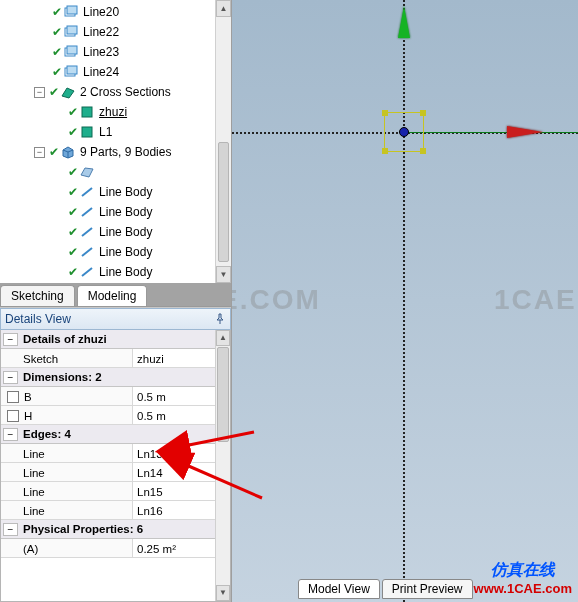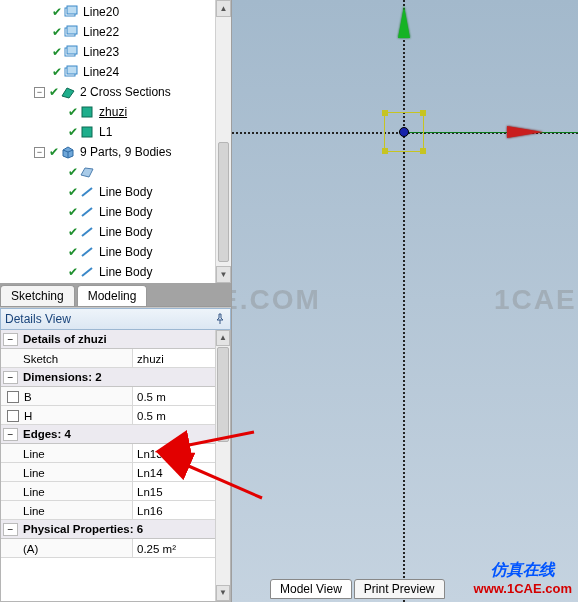--- a/index.html
+++ b/index.html
@@ -52,21 +52,21 @@
 .dot-h { position: absolute; left: 0; right: 0; height: 0; border-top: 2px dotted #222; }
 .dot-v { position: absolute; top: 0; bottom: 0; width: 0; border-left: 2px dotted #222; }
 .solid-h { position: absolute; height: 1px; background: #0a7a1a; }
 .origin-box { position: absolute; width: 40px; height: 40px; border: 1.5px solid #c6c422; }
 .origin-box .c { position: absolute; width: 6px; height: 6px; background: #c6c422; }
 .orig-dot { position: absolute; width: 10px; height: 10px; background: #1722aa; border-radius: 50%; border: 1px solid #000; }
 .arrow-up { position: absolute; width: 0; height: 0; border-left: 6px solid transparent; border-right: 6px solid transparent; border-bottom: 32px solid #16b324; filter: drop-shadow(0 0 1px #0a6a15); }
 .arrow-rt { position: absolute; width: 0; height: 0; border-top: 6px solid transparent; border-bottom: 6px solid transparent; border-left: 36px solid #c91e1e; filter: drop-shadow(0 0 1px #6a0a0a); }
 
 
-.btabs { position: absolute; left: 38px; bottom: 3px; display: flex; }
+.btabs { position: absolute; left: 66px; bottom: 3px; display: flex; }
 .btab { border: 1px solid #888; border-radius: 3px 3px 0 0; background: #f6f6f6; padding: 2px 9px; font-size: 12px; margin-right: 2px; cursor: pointer; }
 .btab.active { background: #fff; }
 
 
 .wm { position: absolute; color: rgba(130,130,130,0.35); font-size: 28px; font-weight: bold; letter-spacing: 2px; pointer-events: none; }
 
 
 .ann { position: absolute; pointer-events: none; }
 
 

